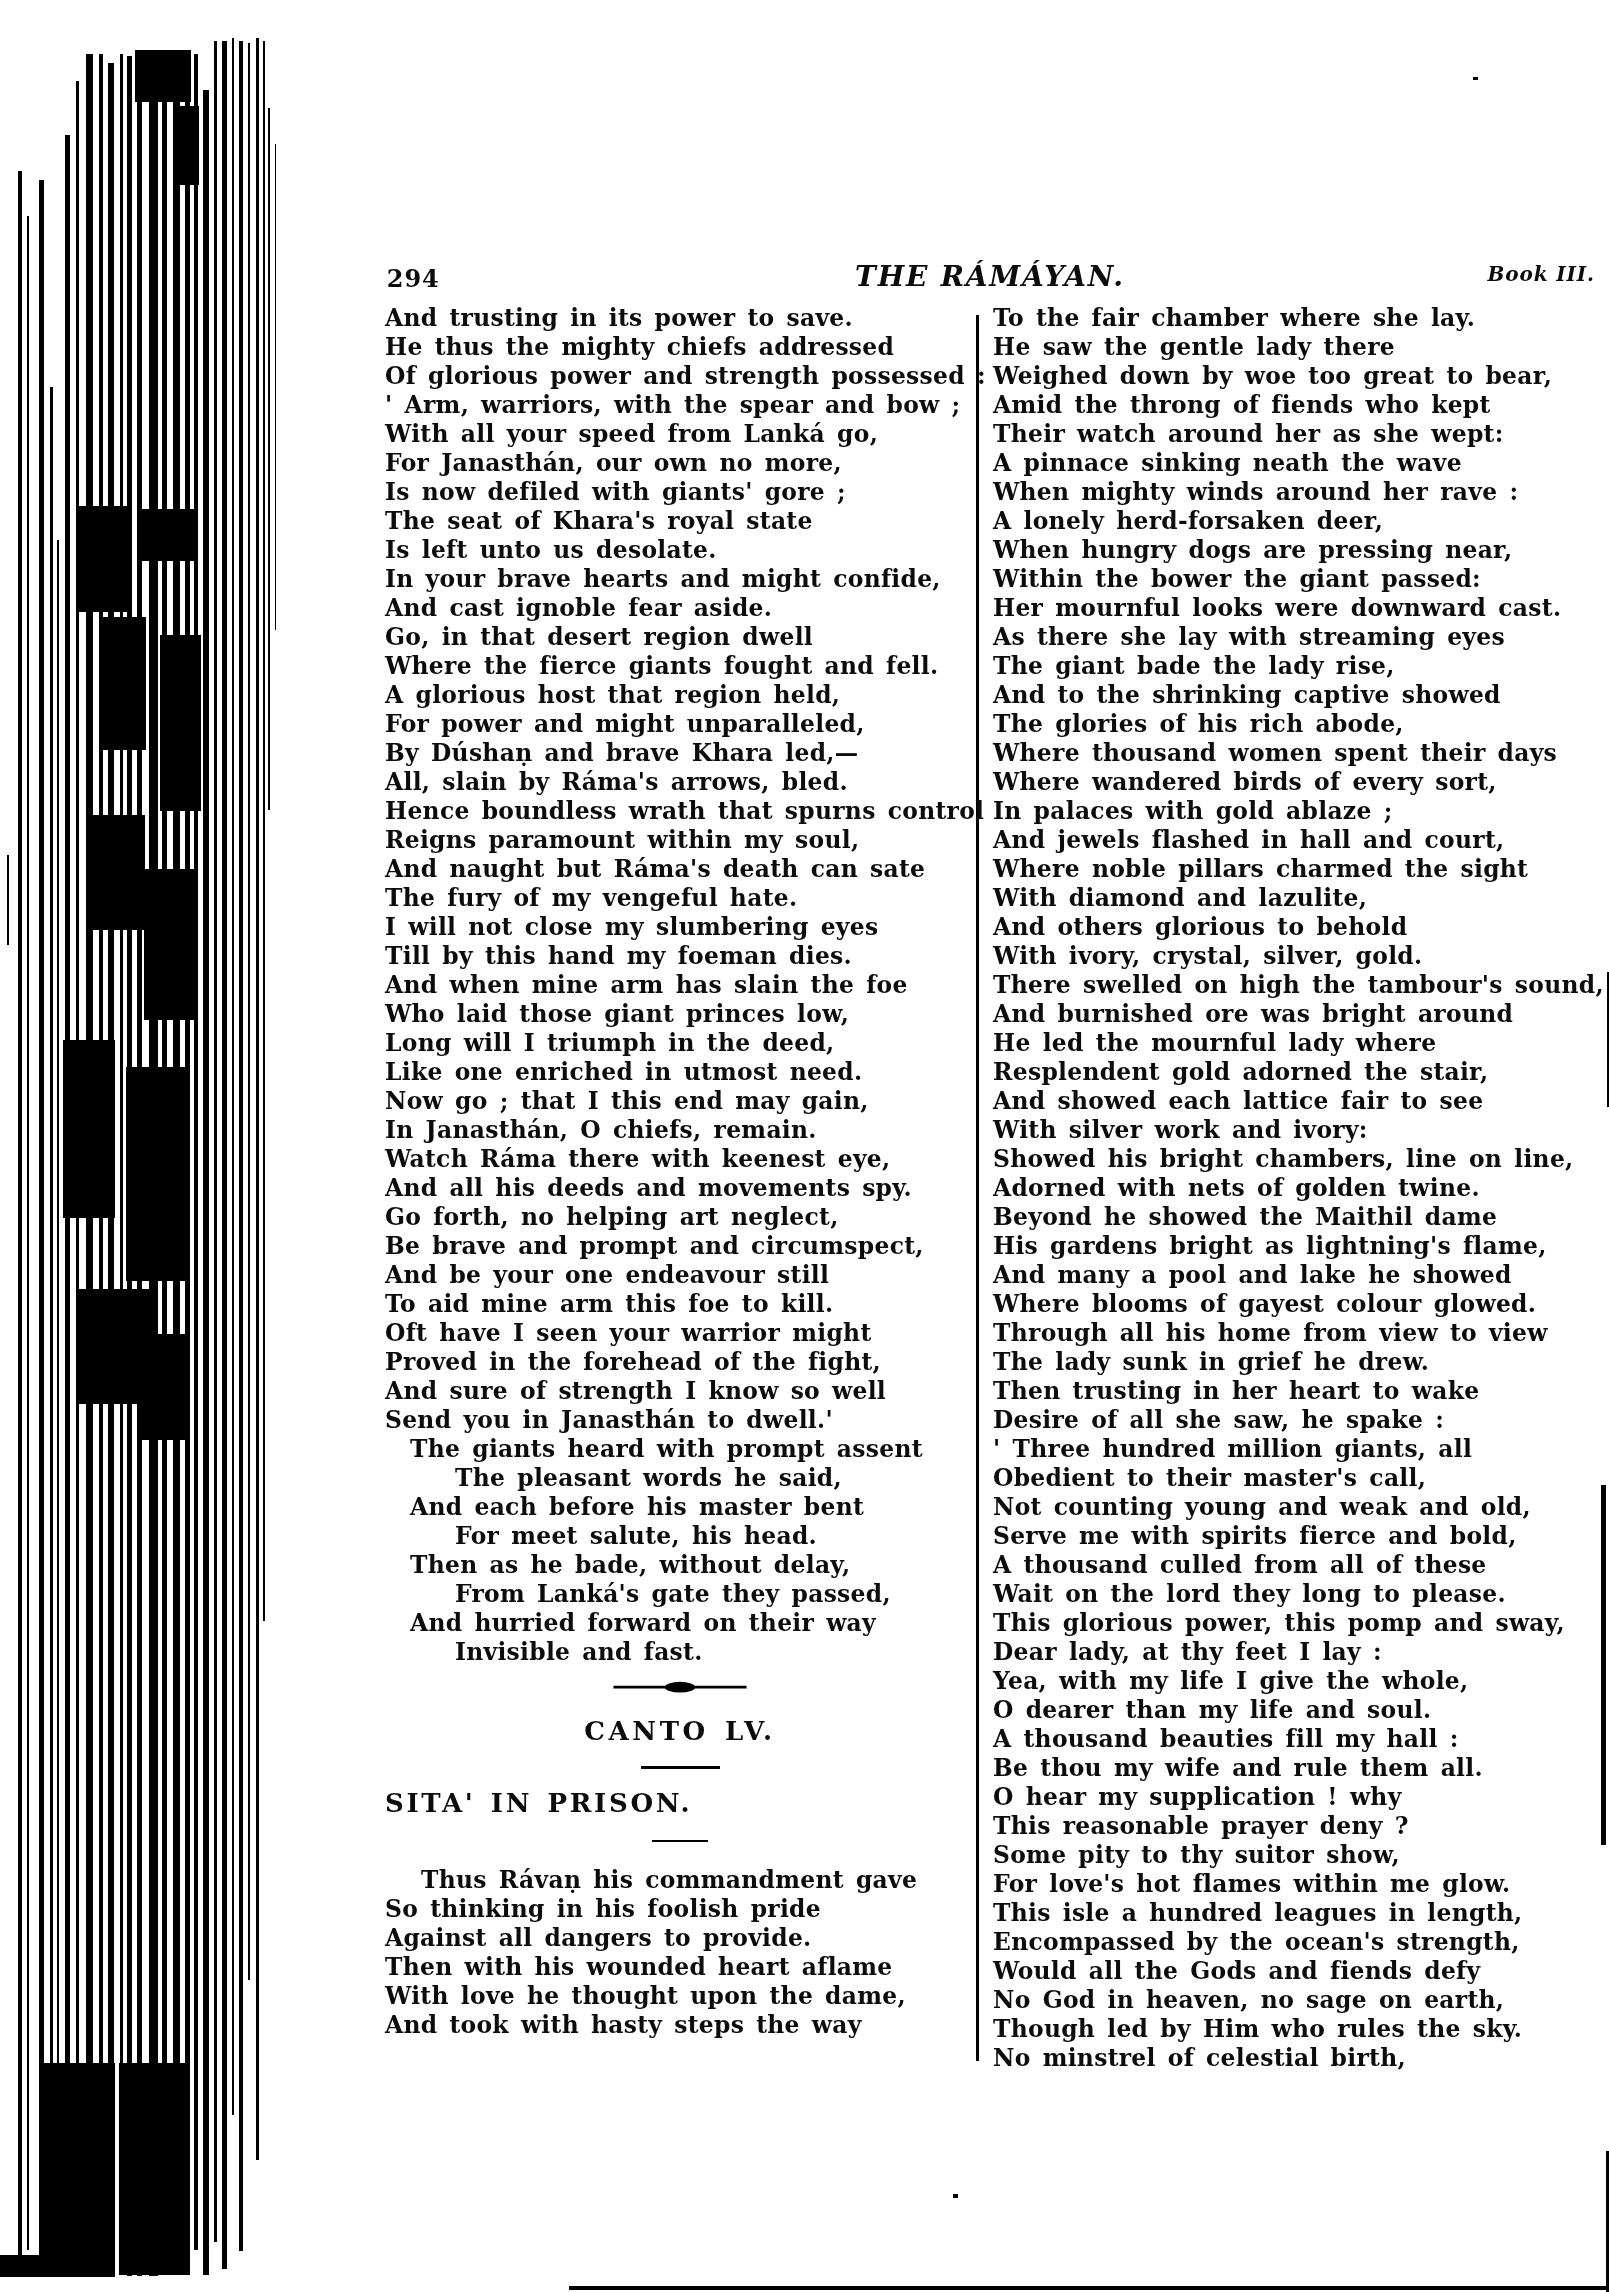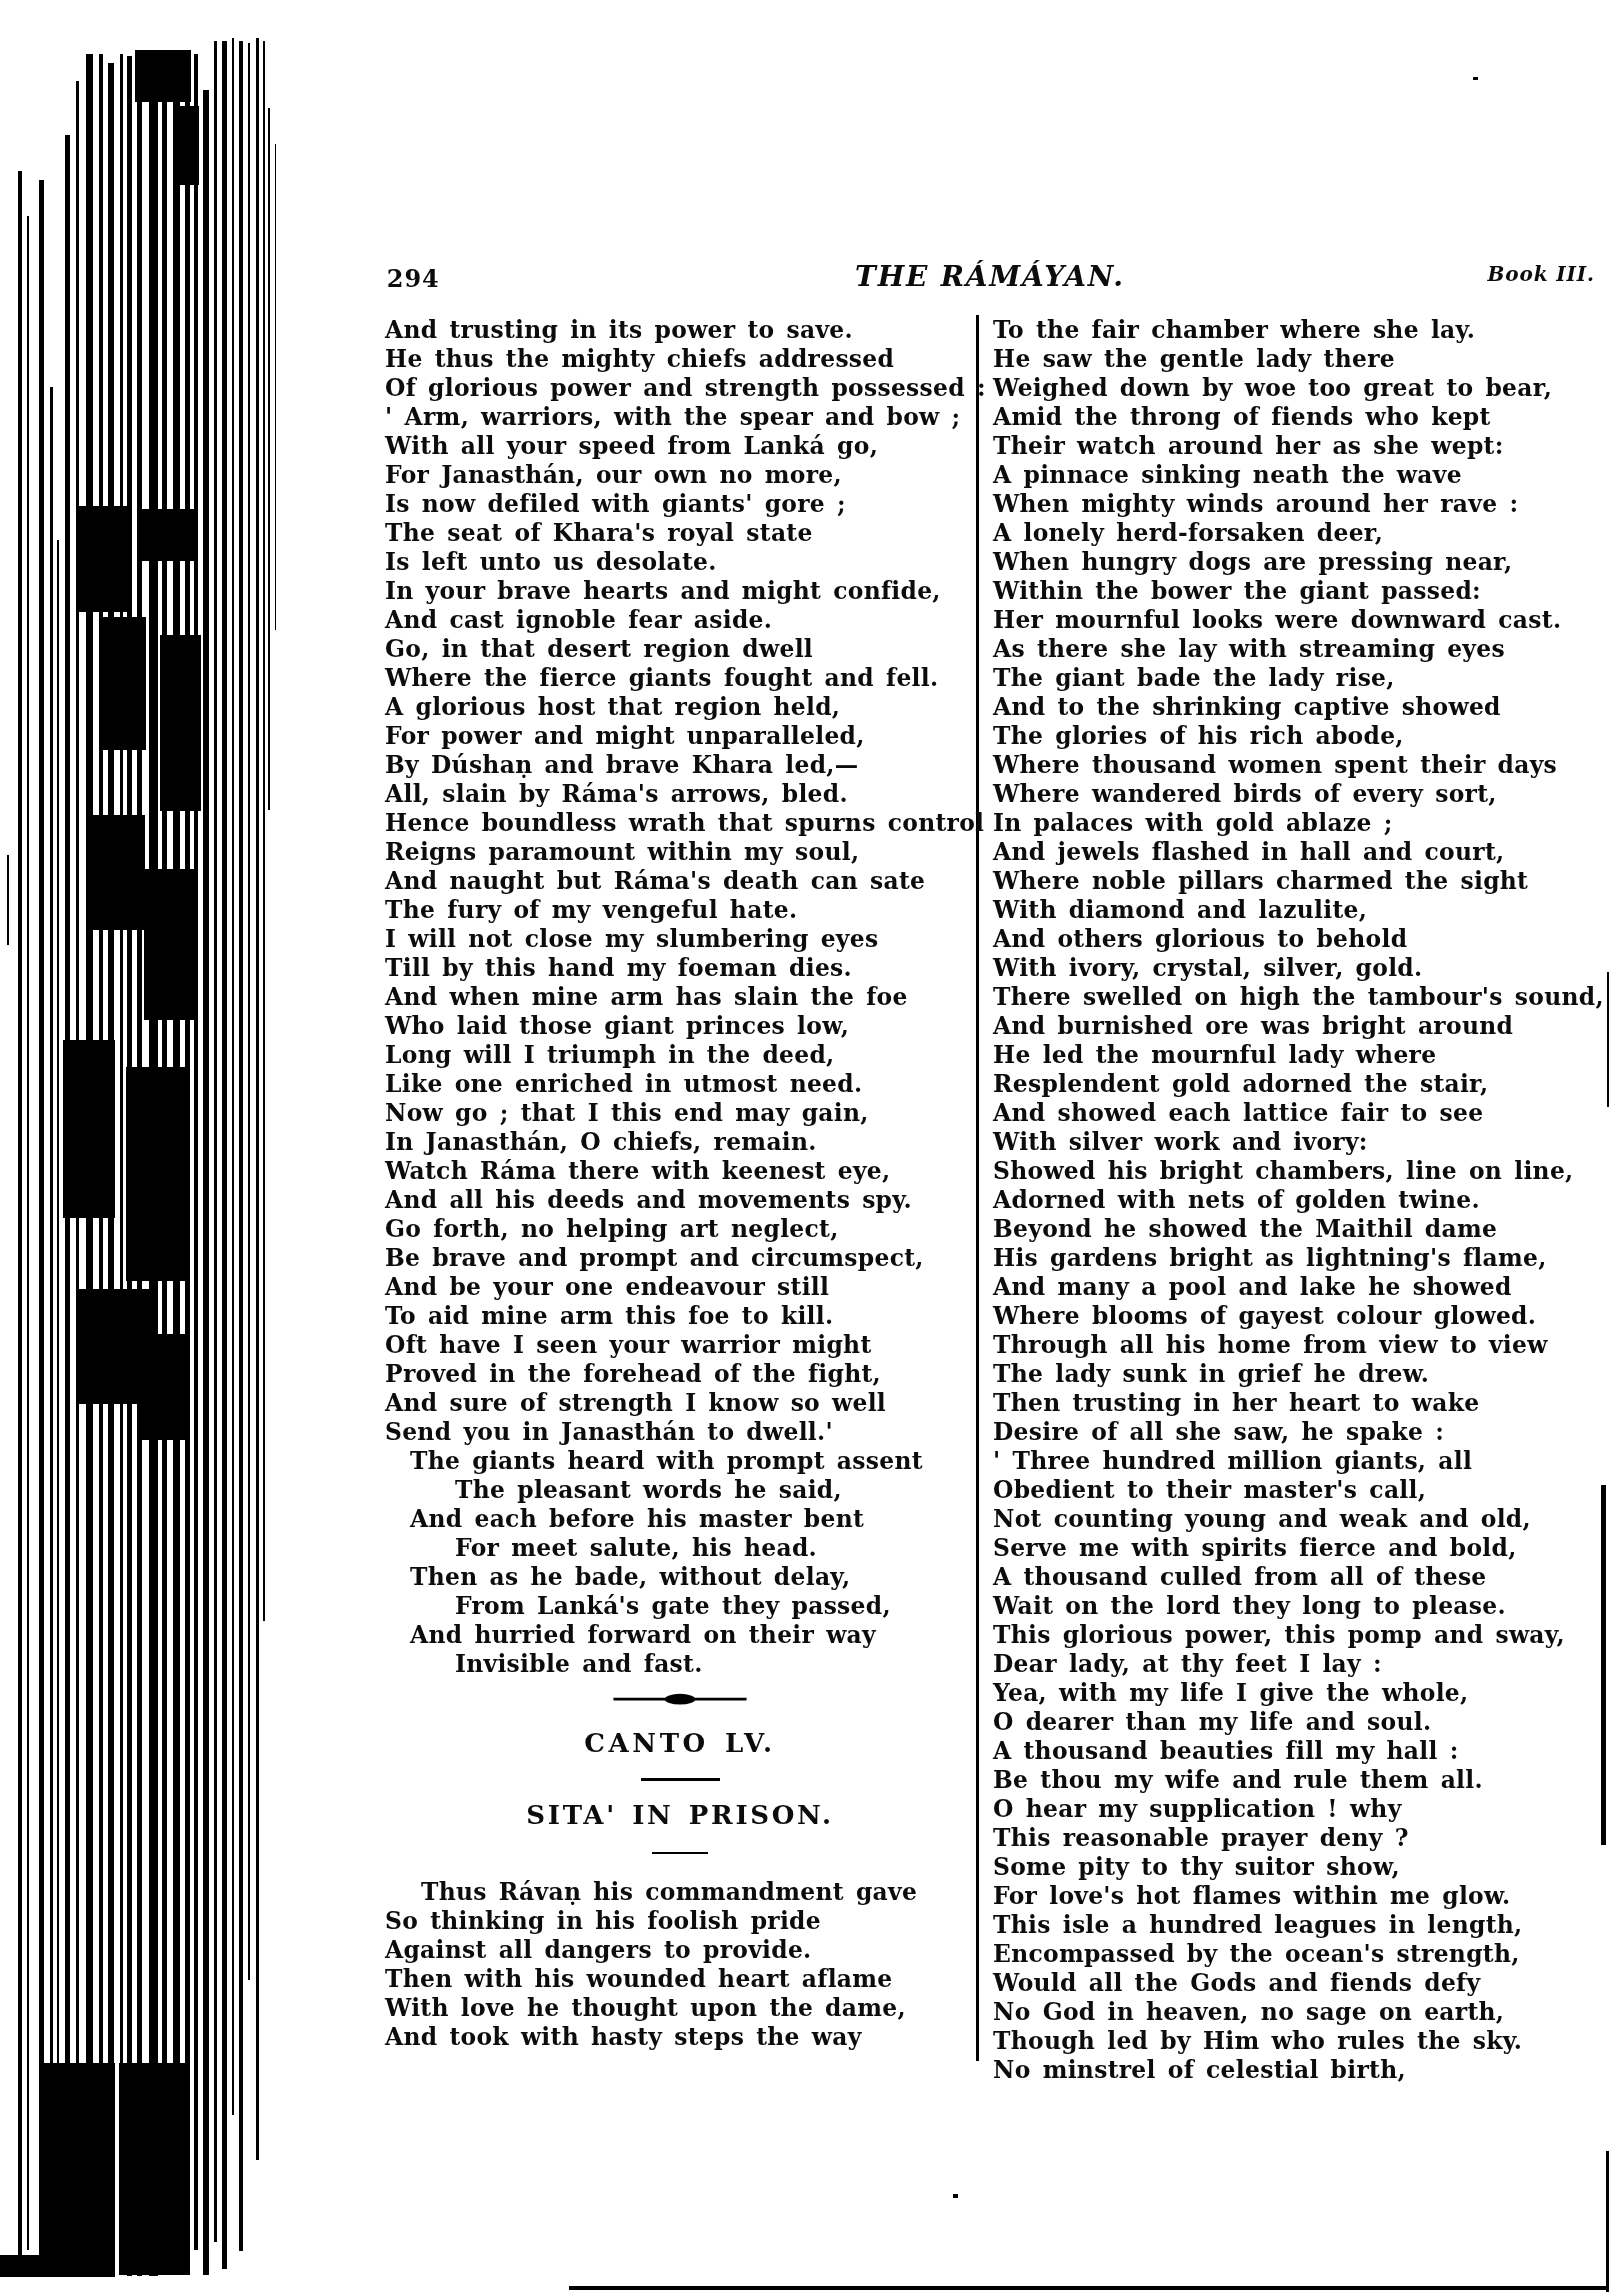--- a/index.html
+++ b/index.html
@@ -14,34 +14,34 @@
 
   
   .hdr{position:absolute;left:385px;top:260px;width:1210px;height:38px;}
   .hdr .pageno{position:absolute;left:1.8px;top:3.6px;font-size:24px;font-weight:bold;letter-spacing:0.9px;}
   .hdr .title{position:absolute;left:0;right:0;text-align:center;top:0;
               font-size:28px;font-weight:bold;font-style:italic;letter-spacing:1.8px;}
   .hdr .book{position:absolute;right:0;top:1.8px;font-size:20px;font-weight:bold;font-style:italic;letter-spacing:0.9px;}
 
   
   .col{position:absolute;top:304px;font-size:23.4px;line-height:29px;font-weight:bold;
-       word-spacing:3.6px;letter-spacing:0.3px;margin-top:12px;}
+       word-spacing:3.6px;letter-spacing:0.3px;}
   .col-left{left:385px;width:590px;}
   .col-right{left:993px;width:605px;}
   .vline{white-space:nowrap;}
   .ind1{padding-left:25px;}
   .ind2{padding-left:70px;}
   .pind{text-indent:36px;}
 
   .divider{position:absolute;left:976px;top:315px;width:2.7px;height:1746px;background:#000;}
 
   
   .orn{margin:12.6px auto 0;width:144px;height:14.4px;display:block;}
   .canto-h{margin-top:23.4px;text-align:center;font-size:26px;font-weight:bold;letter-spacing:3.6px;}
-  .canto-sub{margin-top:20px;text-align:center;font-size:26px;font-weight:bold;letter-spacing:2.7px;}
+  .canto-sub{margin-top:20px;text-align:left;font-size:26px;font-weight:bold;letter-spacing:2.7px;}
   .rule{height:2.7px;background:#000;margin:0 auto;}
   .rule.r1{width:79px;margin-top:20px;}
   .rule.r2{width:56px;margin-top:21.6px;}
   .opening{margin-top:23.4px;}
 </style>
 </head>
 <body>
 
 <div class="page">
 

